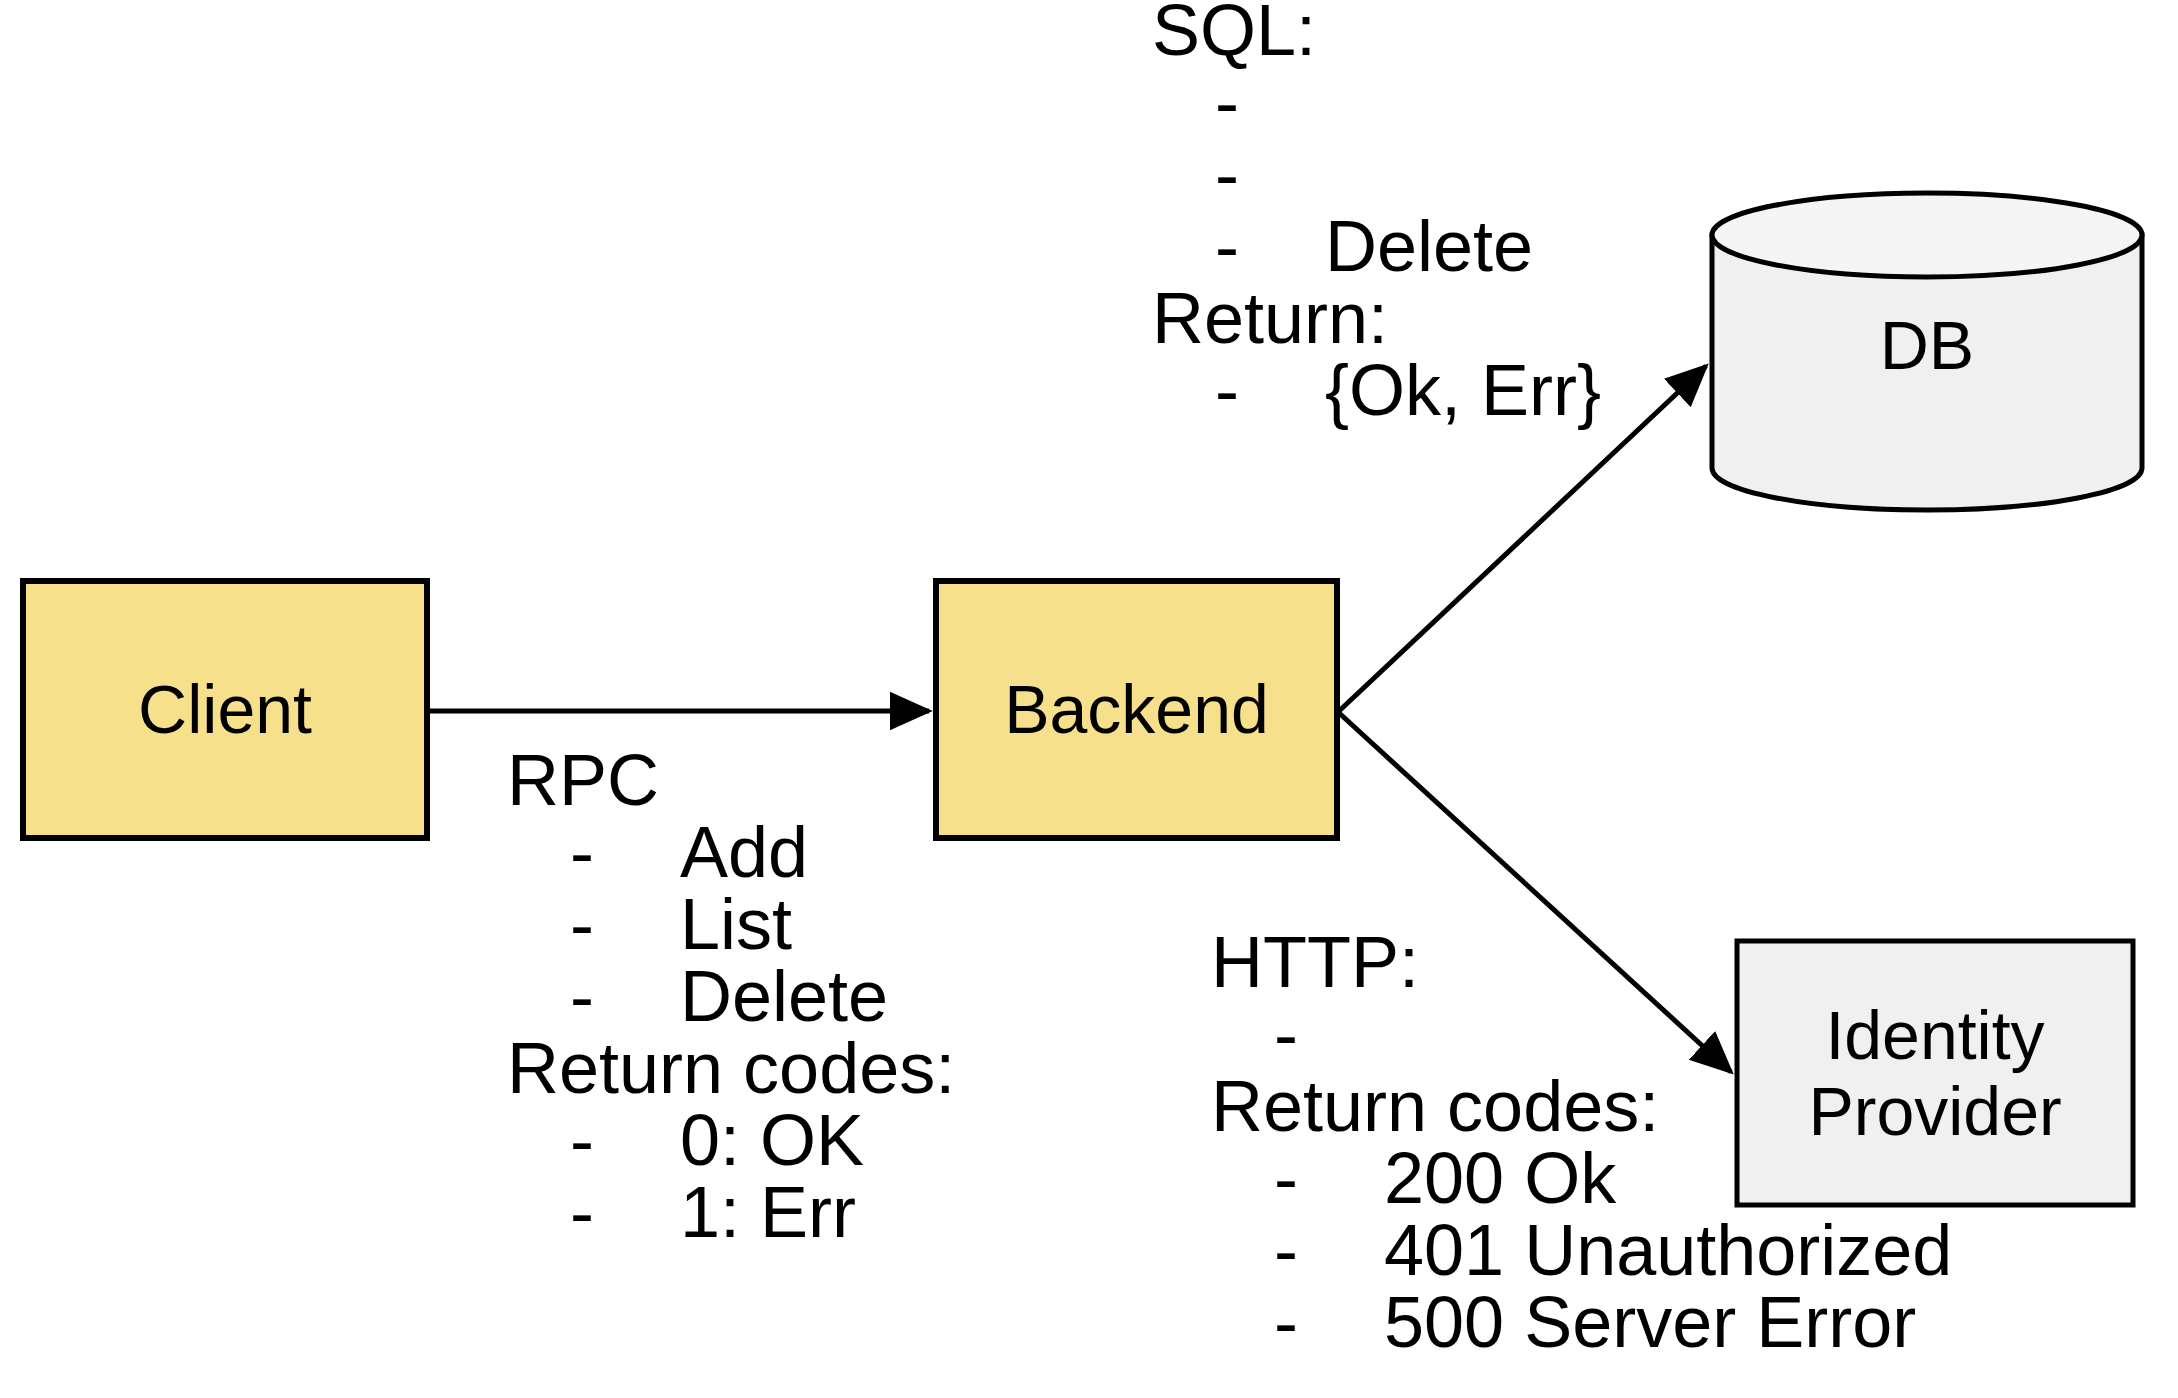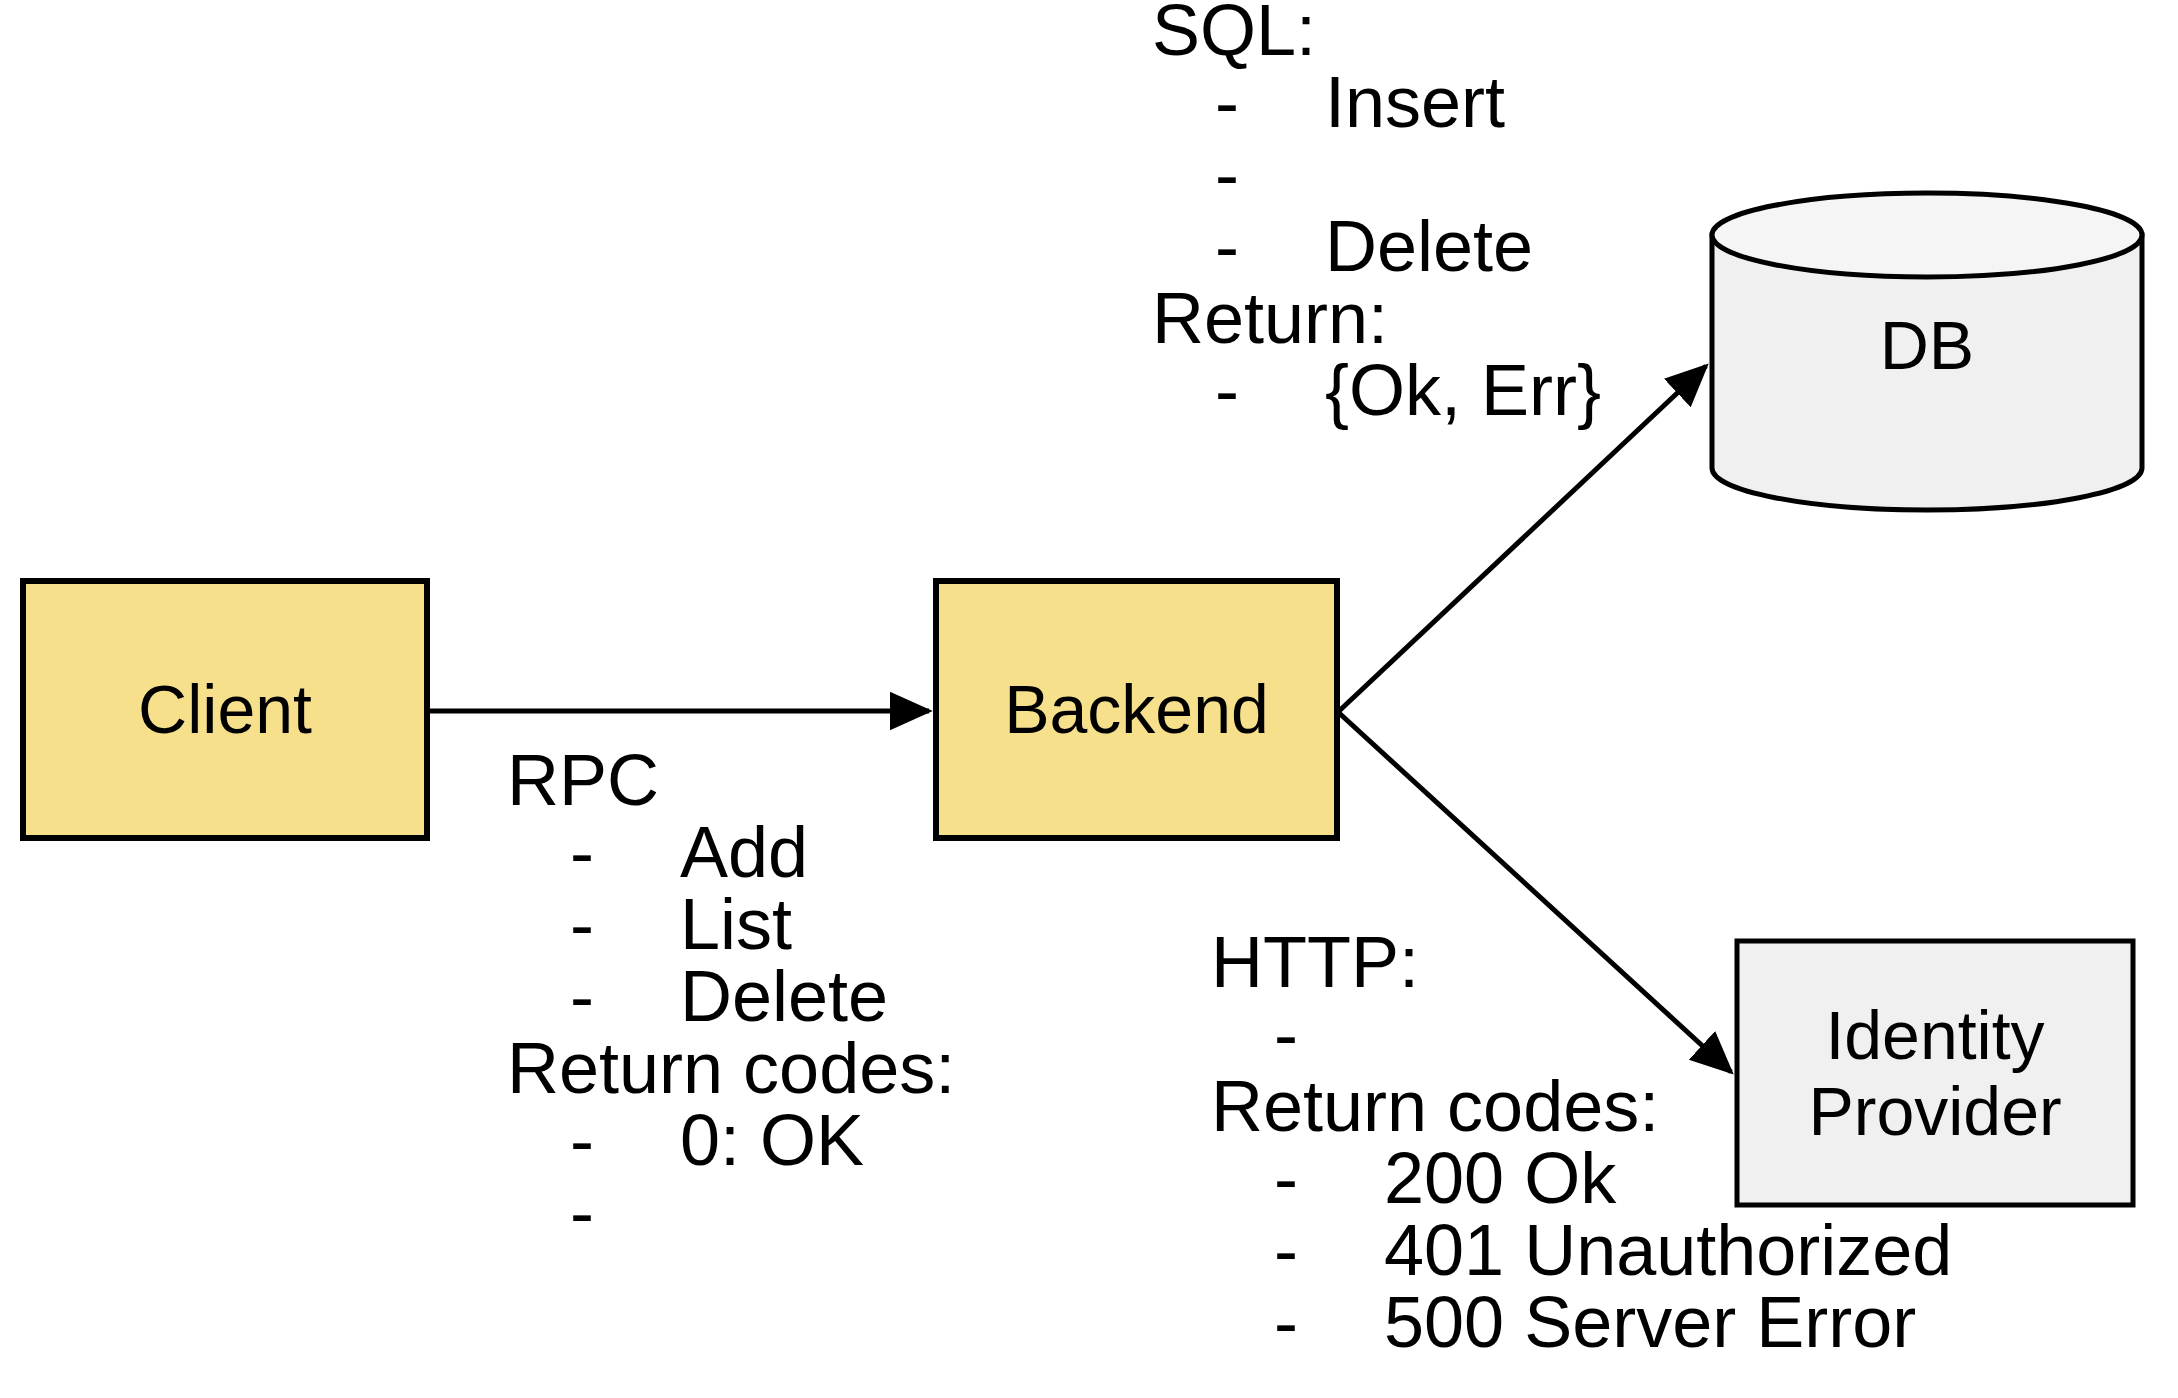--- a/index.html
+++ b/index.html
@@ -113,28 +113,28 @@
       <span class="dash">-</span>
       <span>Delete</span>
     </span>
     <span class="head">Return codes:</span>
     <span class="item">
       <span class="dash">-</span>
       <span>0: OK</span>
     </span>
     <span class="item">
       <span class="dash">-</span>
+      <span>1: Err</span>
     </span>
   </div>
 
   <div class="anno" style="left:1152px; top:-6px;">
     <span class="head">SQL:</span>
     <span class="item">
       <span class="dash">-</span>
-      <span>Insert</span>
     </span>
     <span class="item">
       <span class="dash">-</span>
     </span>
     <span class="item">
       <span class="dash">-</span>
       <span>Delete</span>
     </span>
     <span class="head">Return:</span>
     <span class="item">

